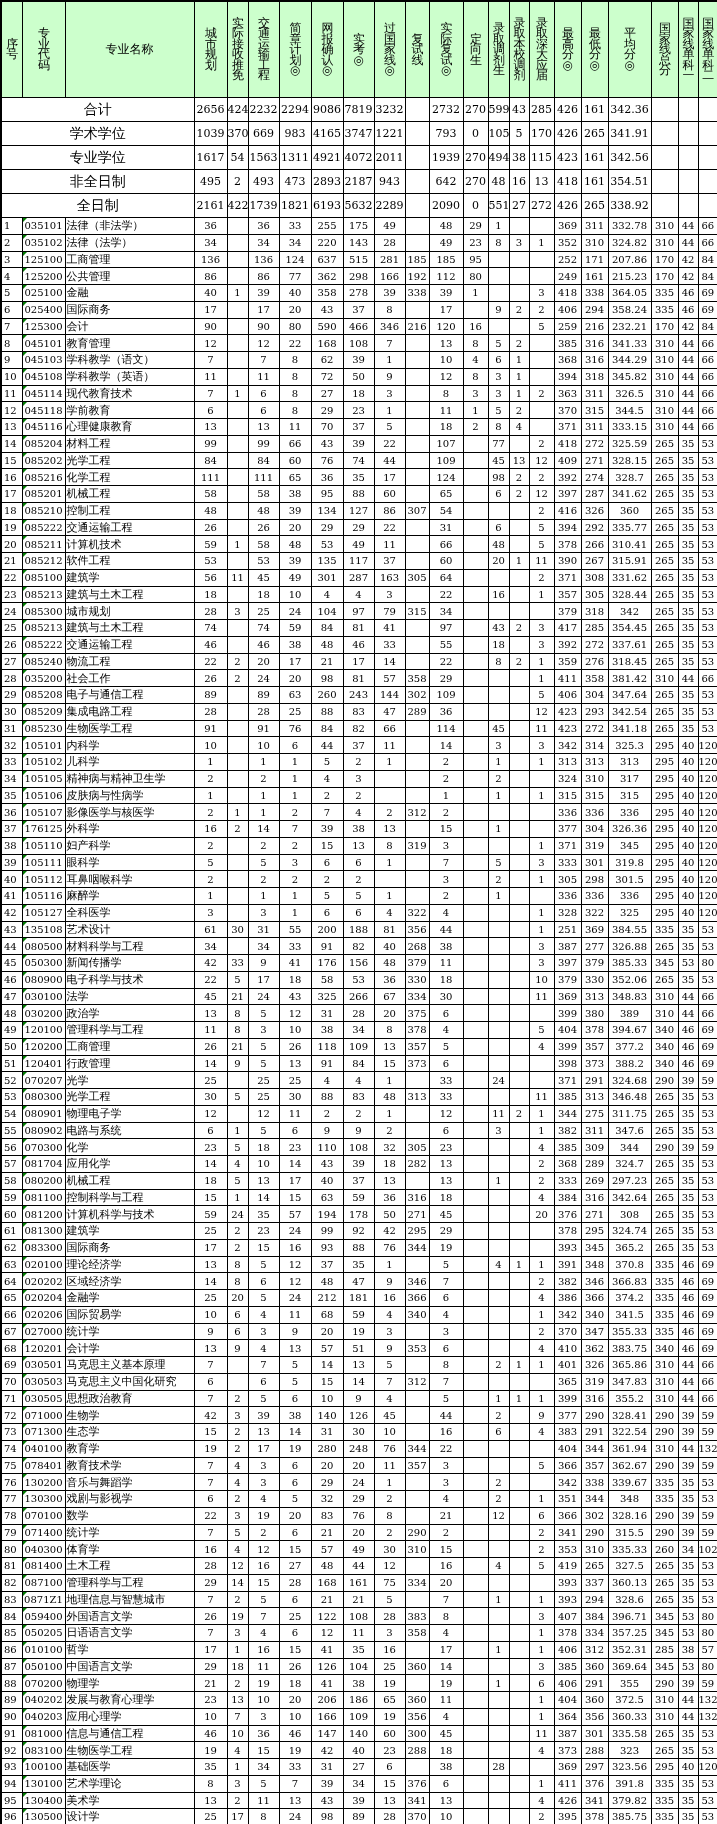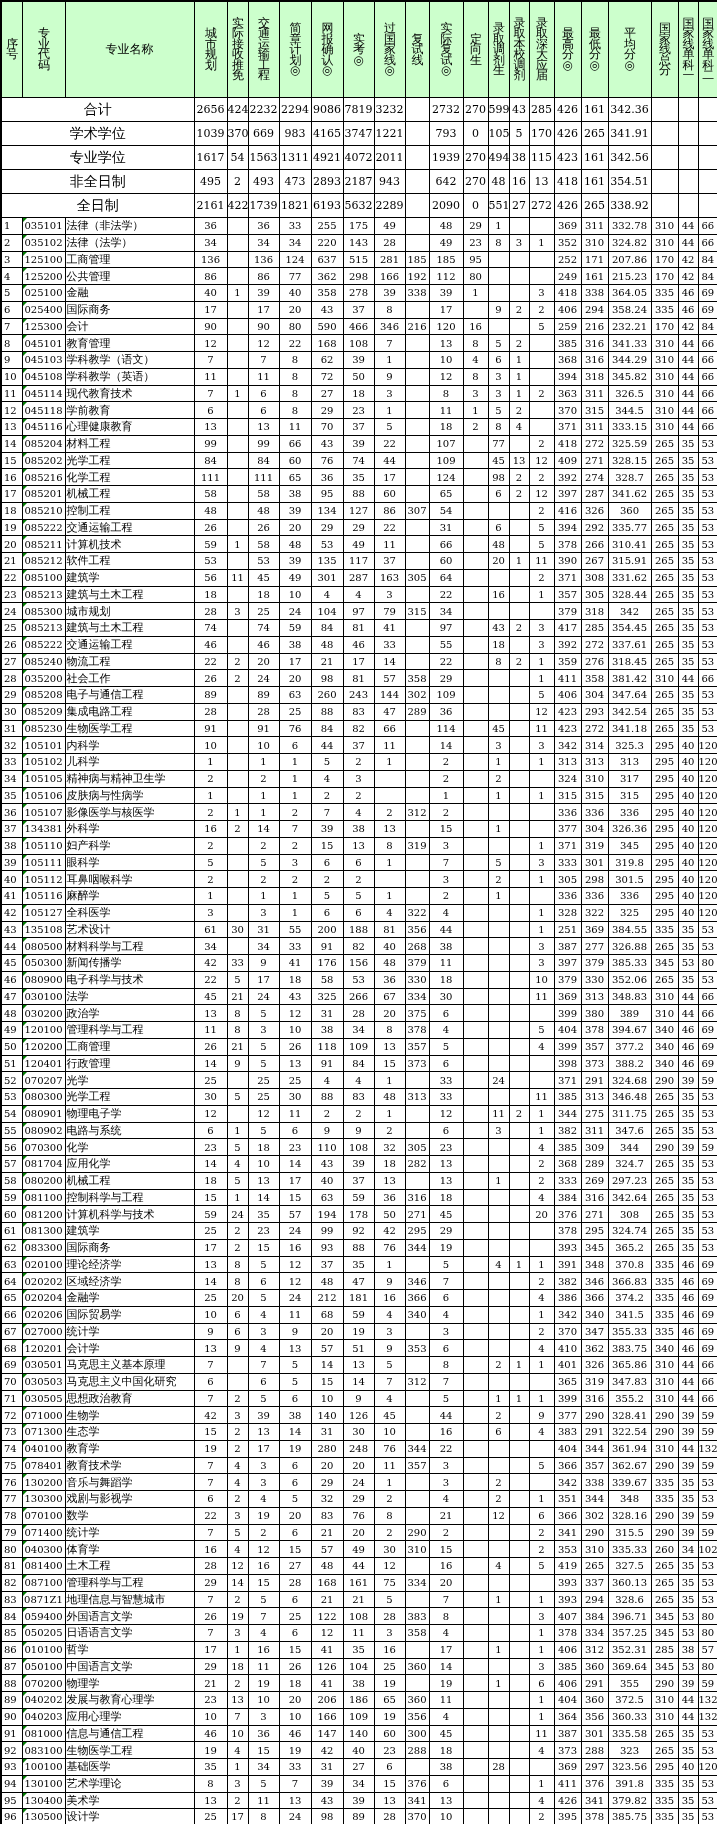--- a/index.html
+++ b/index.html
@@ -1047,21 +1047,21 @@
           <td><span></span></td>
           <td><span>336</span></td>
           <td><span>336</span></td>
           <td><span>336</span></td>
           <td><span>295</span></td>
           <td><span>40</span></td>
           <td><span>120</span></td>
         </tr>
         <tr>
           <td class="no"><span>37</span></td>
-          <td class="code"><span class="tri"></span><span>134381</span></td>
+          <td class="code"><span class="tri"></span><span>176125</span></td>
           <td class="name"><span>外科学</span></td>
           <td><span>16</span></td>
           <td><span>2</span></td>
           <td><span>14</span></td>
           <td><span>7</span></td>
           <td><span>39</span></td>
           <td><span>38</span></td>
           <td><span>13</span></td>
           <td><span></span></td>
           <td><span>15</span></td>

